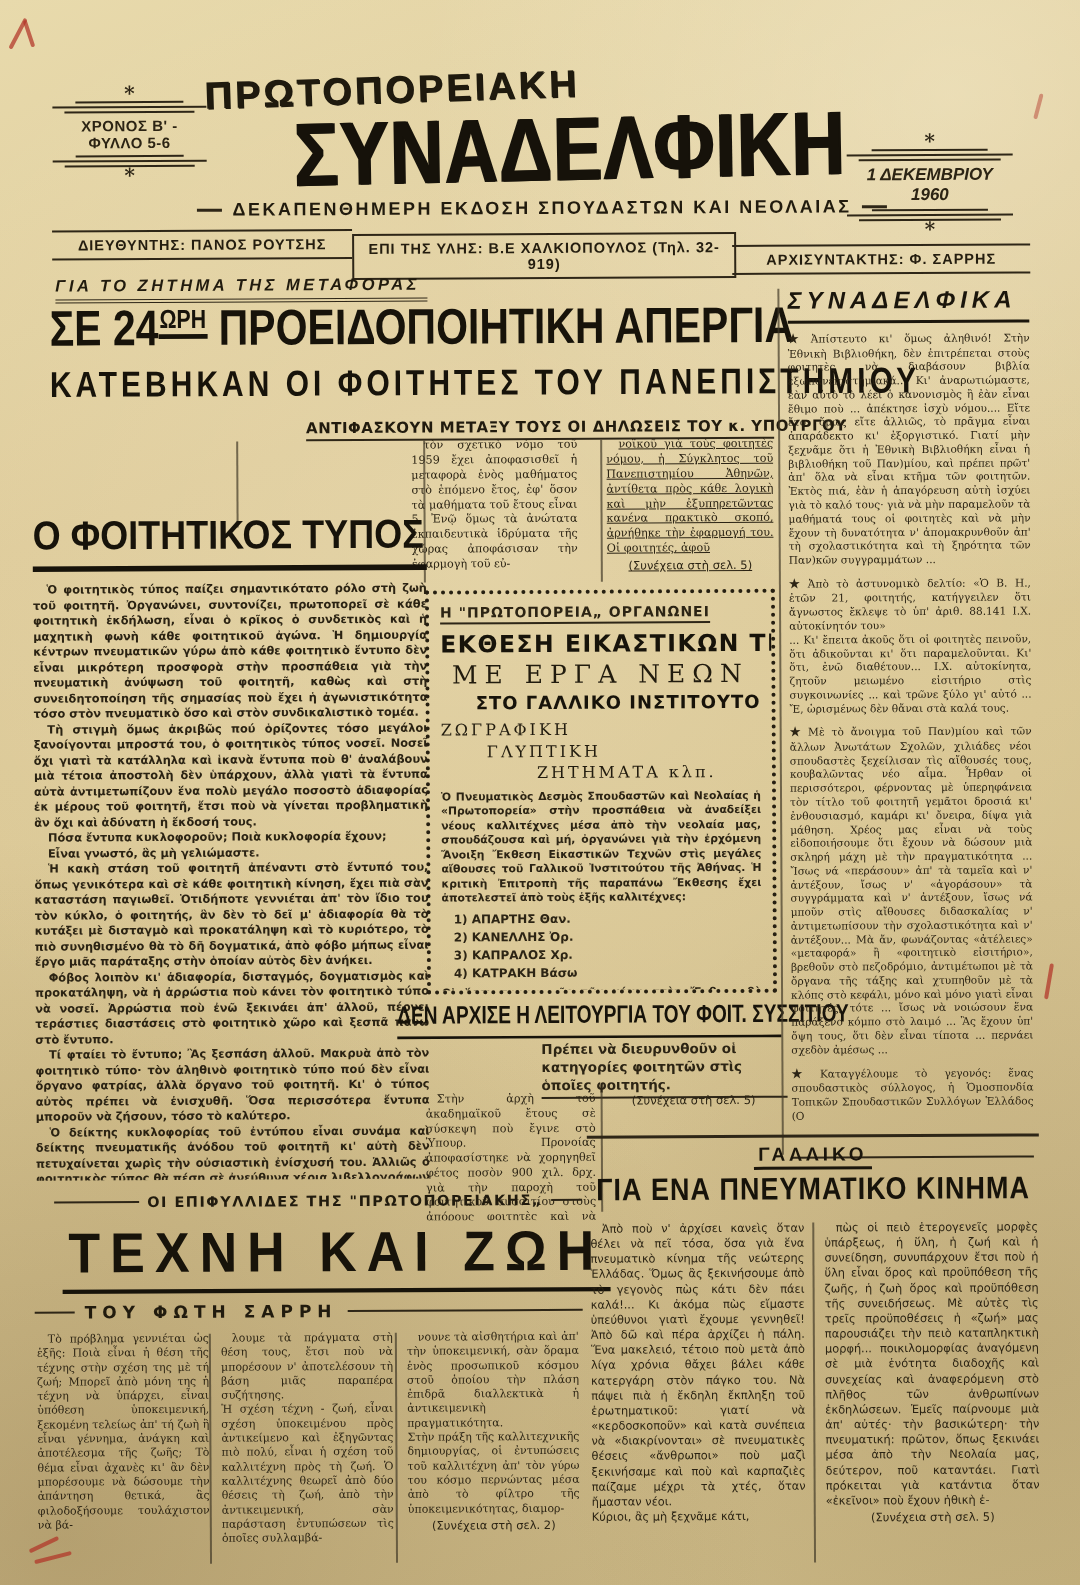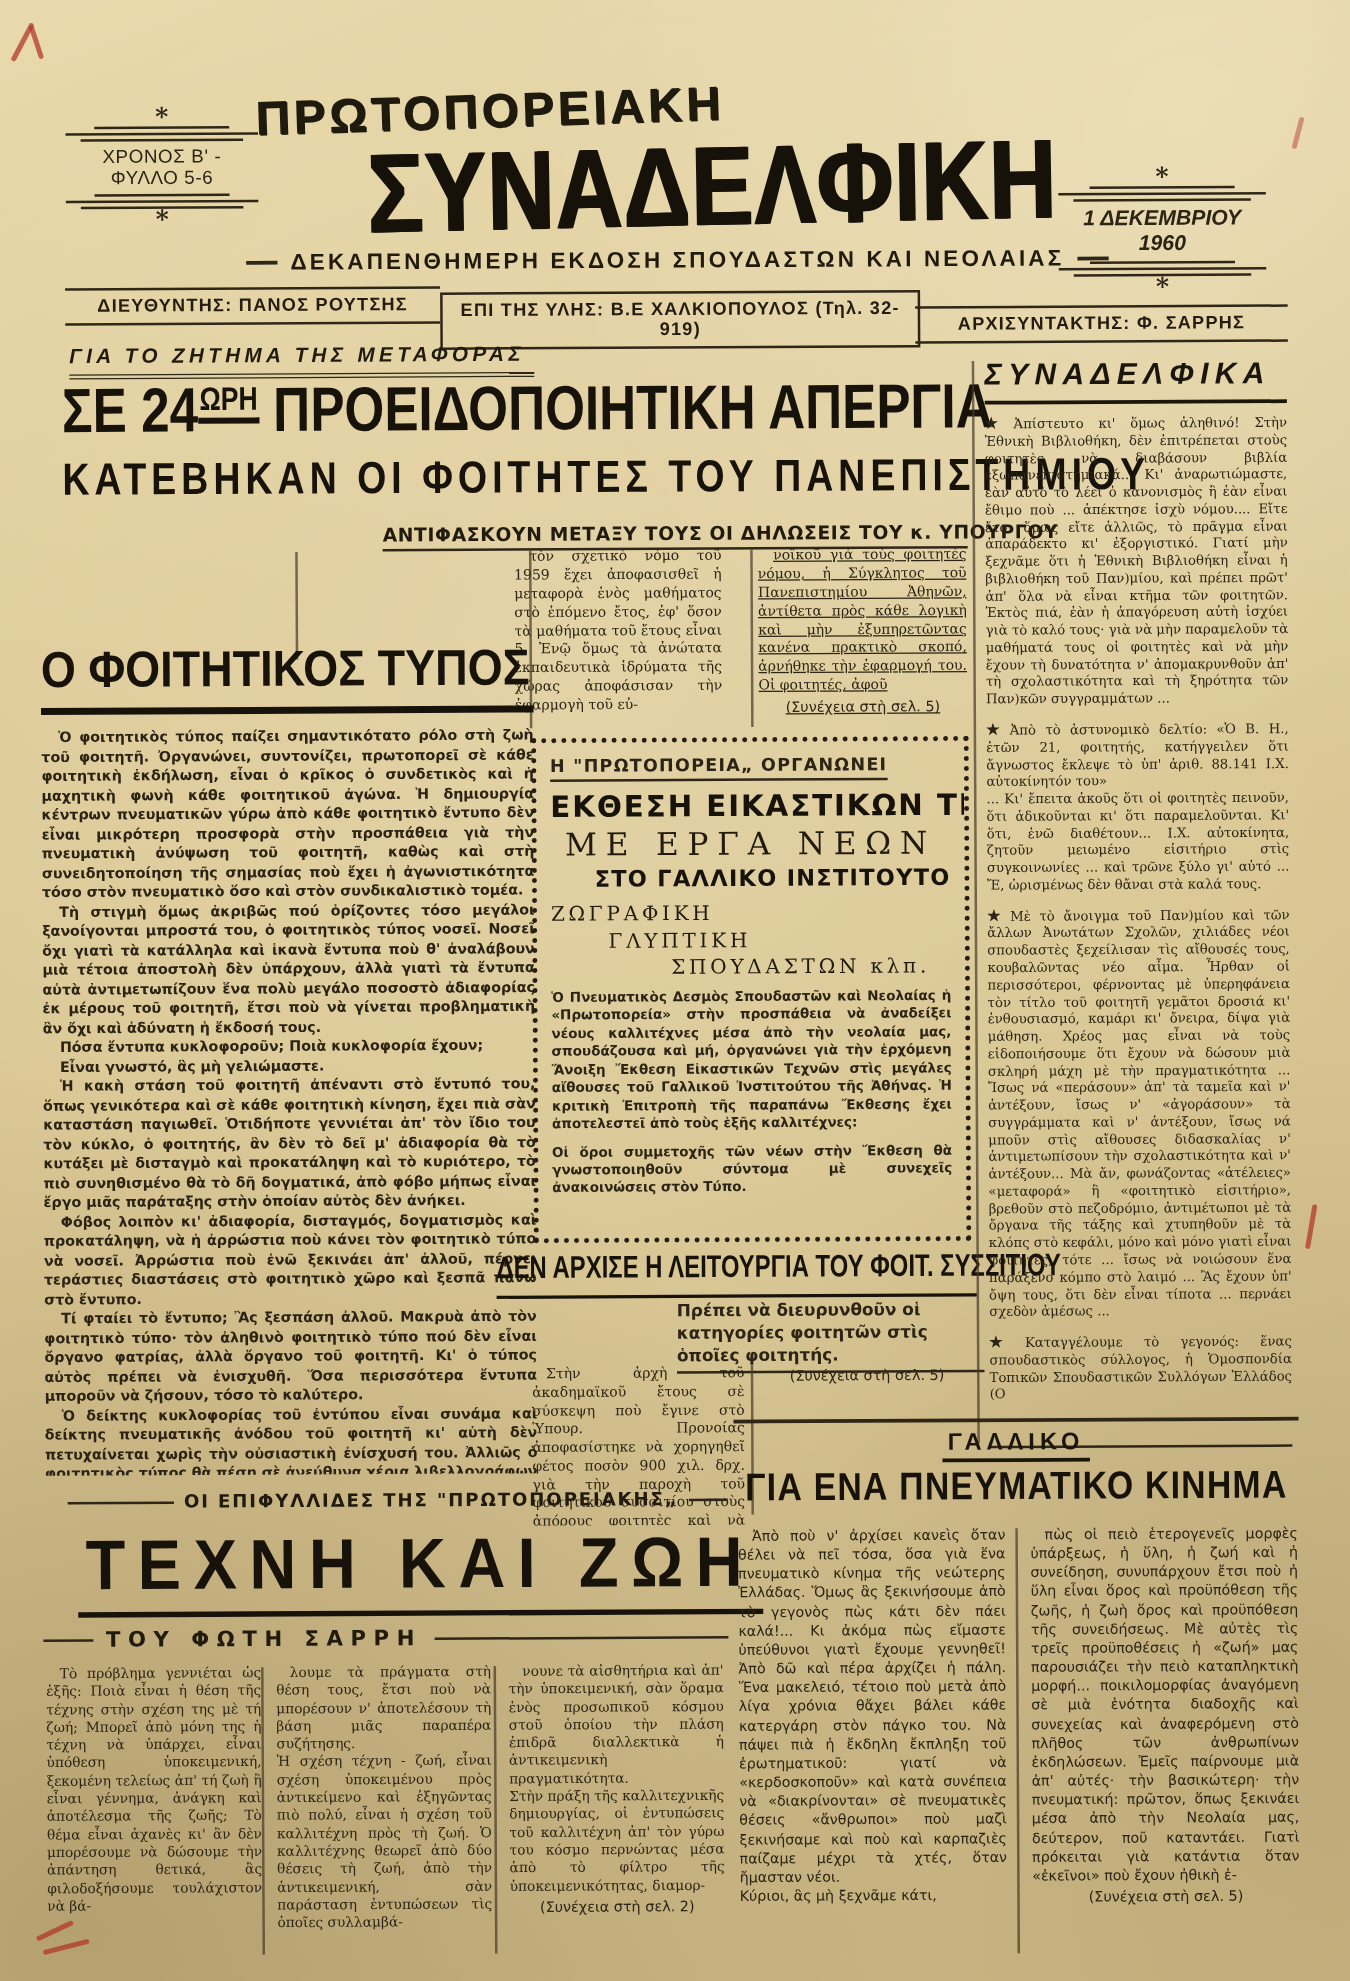--- a/index.html
+++ b/index.html
@@ -28,21 +28,21 @@
   .hrule{position:absolute;height:2px;background:#2e2617;}
   .redmark{position:absolute;background:#b23327;opacity:.72;border-radius:2px;}
 
   
   .flo i{display:block;height:2px;background:#2e2617;margin:3px auto;}
   .flo i:nth-child(1){width:70%;}
   .flo i:nth-child(2){width:100%;}
   .flo i:nth-child(3){width:85%;}
   .star{font-size:20px;font-weight:bold;line-height:10px;color:#2e2617;}
   #mast-left{left:56px;top:86px;width:154px;text-align:center;}
-  #mast-left .issue{font-size:15px;font-weight:normal;letter-spacing:.5px;margin:4px 0;font-family:"Liberation Sans",sans-serif;}
+  #mast-left .issue{font-size:15px;font-weight:bold;letter-spacing:.5px;margin:4px 0;font-family:"Liberation Sans",sans-serif;}
   #overtitle{left:208px;top:66px;width:500px;font-size:38px;font-weight:900;
     letter-spacing:3px;transform:rotate(-1.6deg);color:#1f1a0e;
     text-shadow:1px 1px 0 #1f1a0e;}
   #bigtitle{left:296px;top:102px;width:548px;font-size:74px;font-weight:900;
     letter-spacing:1px;color:#16120a;transform:scaleY(1.22) rotate(-.8deg);transform-origin:top left;
     text-shadow:2px 0 0 #16120a;}
   #mast-right{left:850px;top:138px;width:166px;text-align:center;}
   #mast-right .date{font-size:17px;font-weight:bold;font-style:italic;margin:4px 0;font-family:"Liberation Sans",sans-serif;}
   #subtitle-row{left:200px;top:198px;width:690px;display:flex;align-items:center;gap:10px;}
   #subtitle-row .ln{flex:1;height:3px;background:#2e2617;}
@@ -227,24 +227,30 @@
   </div>
 
   <div class="abs" id="exhib">
     <div class="kick">Η "ΠΡΩΤΟΠΟΡΕΙΑ„ ΟΡΓΑΝΩΝΕΙ</div>
     <div class="t1">ΕΚΘΕΣΗ ΕΙΚΑΣΤΙΚΩΝ ΤΕΧΝΩΝ</div>
     <div class="t2">ΜΕ ΕΡΓΑ ΝΕΩΝ</div>
     <div class="t3">ΣΤΟ ΓΑΛΛΙΚΟ ΙΝΣΤΙΤΟΥΤΟ</div>
     <div class="cats">
       <div class="c1">ΖΩΓΡΑΦΙΚΗ</div>
       <div class="c2">ΓΛΥΠΤΙΚΗ</div>
-      <div class="c3">ΣΠΟΥΔΑΣΤΩΝ κλπ.</div>
+      <div class="c3">ΖΗΤΗΜΑΤΑ κλπ.</div>
     </div>
     <div class="bodytx">Ὁ Πνευματικὸς Δεσμὸς Σπουδαστῶν καὶ Νεολαίας ἡ «Πρωτοπορεία» στὴν προσπάθεια νὰ ἀναδείξει νέους καλλιτέχνες μέσα ἀπὸ τὴν νεολαία μας, σπουδάζουσα καὶ μή, ὀργανώνει γιὰ τὴν ἐρχόμενη Ἄνοιξη Ἔκθεση Εἰκαστικῶν Τεχνῶν στὶς μεγάλες αἴθουσες τοῦ Γαλλικοῦ Ἰνστιτούτου τῆς Ἀθήνας. Ἡ κριτικὴ Ἐπιτροπὴ τῆς παραπάνω Ἔκθεσης ἔχει ἀποτελεστεῖ ἀπὸ τοὺς ἑξῆς καλλιτέχνες:</div>
     <div class="jury">
+      <div>
+        <div>1) ΑΠΑΡΤΗΣ Θαν.</div>
+        <div>2) ΚΑΝΕΛΛΗΣ Ὀρ.</div>
+        <div>3) ΚΑΠΡΑΛΟΣ Χρ.</div>
+        <div>4) ΚΑΤΡΑΚΗ Βάσω</div>
+      </div>
     </div>
     <div class="foot">Οἱ ὅροι συμμετοχῆς τῶν νέων στὴν Ἔκθεση θὰ γνωστοποιηθοῦν σύντομα μὲ συνεχεῖς ἀνακοινώσεις στὸν Τύπο.</div>
   </div>
 
   <div class="abs" id="cant-head">ΔΕΝ ΑΡΧΙΣΕ Η ΛΕΙΤΟΥΡΓΙΑ ΤΟΥ ΦΟΙΤ. ΣΥΣΣΙΤΙΟΥ</div>
   <div class="abs" id="cant-sub">Πρέπει νὰ διευρυνθοῦν οἱ κατηγορίες φοιτητῶν στὶς ὁποῖες φοιτητής.</div>
   <div class="abs" id="cantc1">
     <p class="cantp">Στὴν ἀρχὴ τοῦ ἀκαδημαϊκοῦ ἔτους σὲ σύσκεψη ποὺ ἔγινε στὸ Ὑπουρ. Προνοίας ἀποφασίστηκε νὰ χορηγηθεῖ φέτος ποσὸν 900 χιλ. δρχ. γιὰ τὴν παροχὴ τοῦ φοιτητικοῦ συσσιτίου στοὺς ἀπόρους φοιτητὲς καὶ νὰ ζητηθεῖ ἐπίσης ἡ συνδρομὴ γιὰ τὴν λειτουργία του τῶν Πανεπι-</p>
   </div>
   <div class="abs" id="cantc2">

